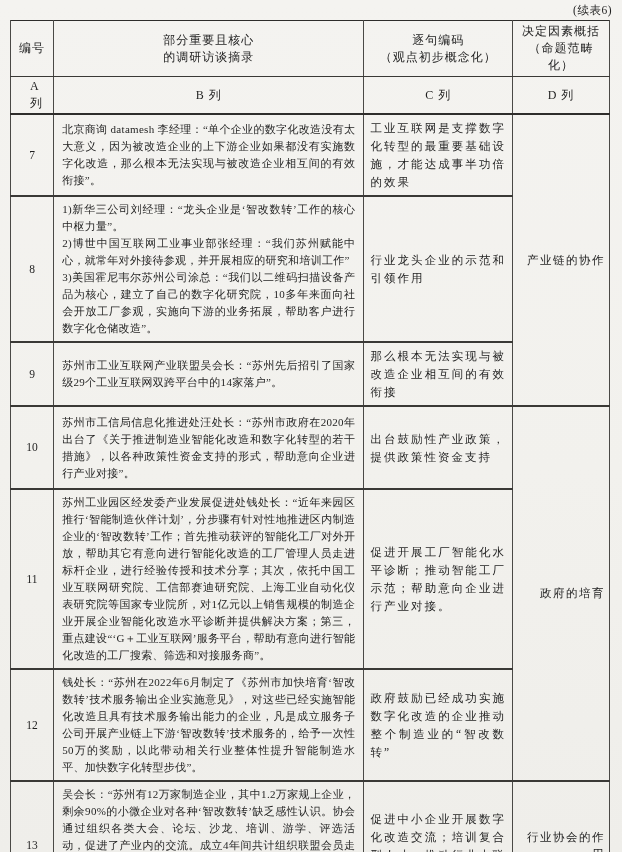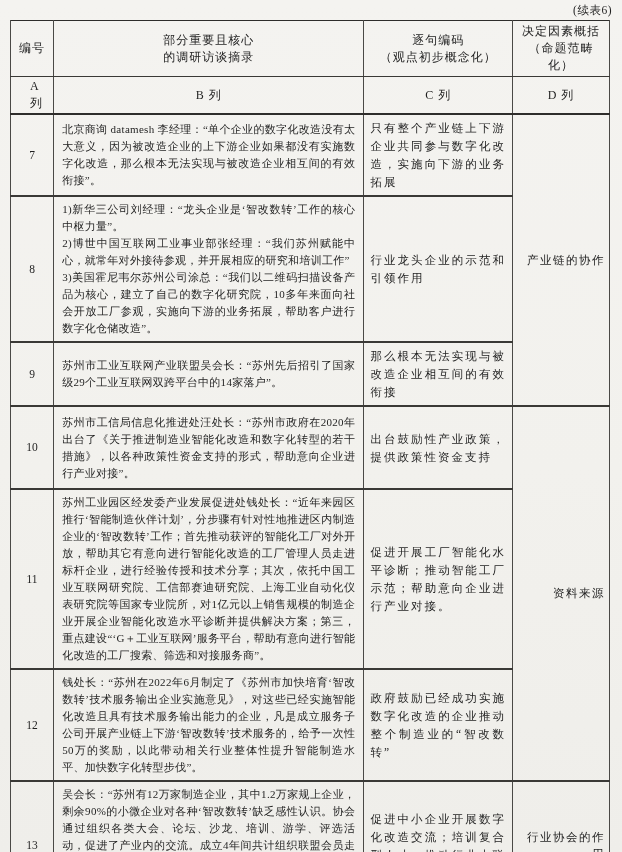--- a/index.html
+++ b/index.html
@@ -83,40 +83,40 @@
         <th>A 列</th>
         <th>B 列</th>
         <th>C 列</th>
         <th>D 列</th>
       </tr>
     </thead>
     <tbody>
       <tr class="r7">
         <td class="a">7</td>
         <td class="b">北京商询 datamesh 李经理：“单个企业的数字化改造没有太大意义，因为被改造企业的上下游企业如果都没有实施数字化改造，那么根本无法实现与被改造企业相互间的有效衔接”。</td>
-        <td class="c">只有整个产业链上下游企业共同参与数字化改造，实施向下游的业务拓展</td>
+        <td class="c">工业互联网是支撑数字化转型的最重要基础设施，才能达成事半功倍的效果</td>
         <td class="d" rowspan="3">产业链的协作</td>
       </tr>
       <tr class="r8">
         <td class="a">8</td>
         <td class="b">1)新华三公司刘经理：“龙头企业是‘智改数转’工作的核心中枢力量”。
 2)博世中国互联网工业事业部张经理：“我们苏州赋能中心，就常年对外接待参观，并开展相应的研究和培训工作”
 3)美国霍尼韦尔苏州公司涂总：“我们以二维码扫描设备产品为核心，建立了自己的数字化研究院，10多年来面向社会开放工厂参观，实施向下游的业务拓展，帮助客户进行数字化仓储改造”。</td>
         <td class="c">行业龙头企业的示范和引领作用</td>
       </tr>
       <tr class="r9">
         <td class="a">9</td>
         <td class="b">苏州市工业互联网产业联盟吴会长：“苏州先后招引了国家级29个工业互联网双跨平台中的14家落户”。</td>
         <td class="c">那么根本无法实现与被改造企业相互间的有效衔接</td>
       </tr>
       <tr class="r10">
         <td class="a">10</td>
         <td class="b">苏州市工信局信息化推进处汪处长：“苏州市政府在2020年出台了《关于推进制造业智能化改造和数字化转型的若干措施》，以各种政策性资金支持的形式，帮助意向企业进行产业对接”。</td>
         <td class="c">出台鼓励性产业政策，提供政策性资金支持</td>
-        <td class="d" rowspan="3">资料来源</td>
+        <td class="d" rowspan="3">政府的培育</td>
       </tr>
       <tr class="r11">
         <td class="a">11</td>
         <td class="b">苏州工业园区经发委产业发展促进处钱处长：“近年来园区推行‘智能制造伙伴计划’，分步骤有针对性地推进区内制造企业的‘智改数转’工作；首先推动获评的智能化工厂对外开放，帮助其它有意向进行智能化改造的工厂管理人员走进标杆企业，进行经验传授和技术分享；其次，依托中国工业互联网研究院、工信部赛迪研究院、上海工业自动化仪表研究院等国家专业院所，对1亿元以上销售规模的制造企业开展企业智能化改造水平诊断并提供解决方案；第三，重点建设“‘G＋工业互联网’服务平台，帮助有意向进行智能化改造的工厂搜索、筛选和对接服务商”。</td>
         <td class="c">促进开展工厂智能化水平诊断；推动智能工厂示范；帮助意向企业进行产业对接。</td>
       </tr>
       <tr class="r12">
         <td class="a">12</td>
         <td class="b">钱处长：“苏州在2022年6月制定了《苏州市加快培育‘智改数转’技术服务输出企业实施意见》，对这些已经实施智能化改造且具有技术服务输出能力的企业，凡是成立服务子公司开展产业链上下游‘智改数转’技术服务的，给予一次性50万的奖励，以此带动相关行业整体性提升智能制造水平、加快数字化转型步伐”。</td>
         <td class="c">政府鼓励已经成功实施数字化改造的企业推动整个制造业的“智改数转”</td>

